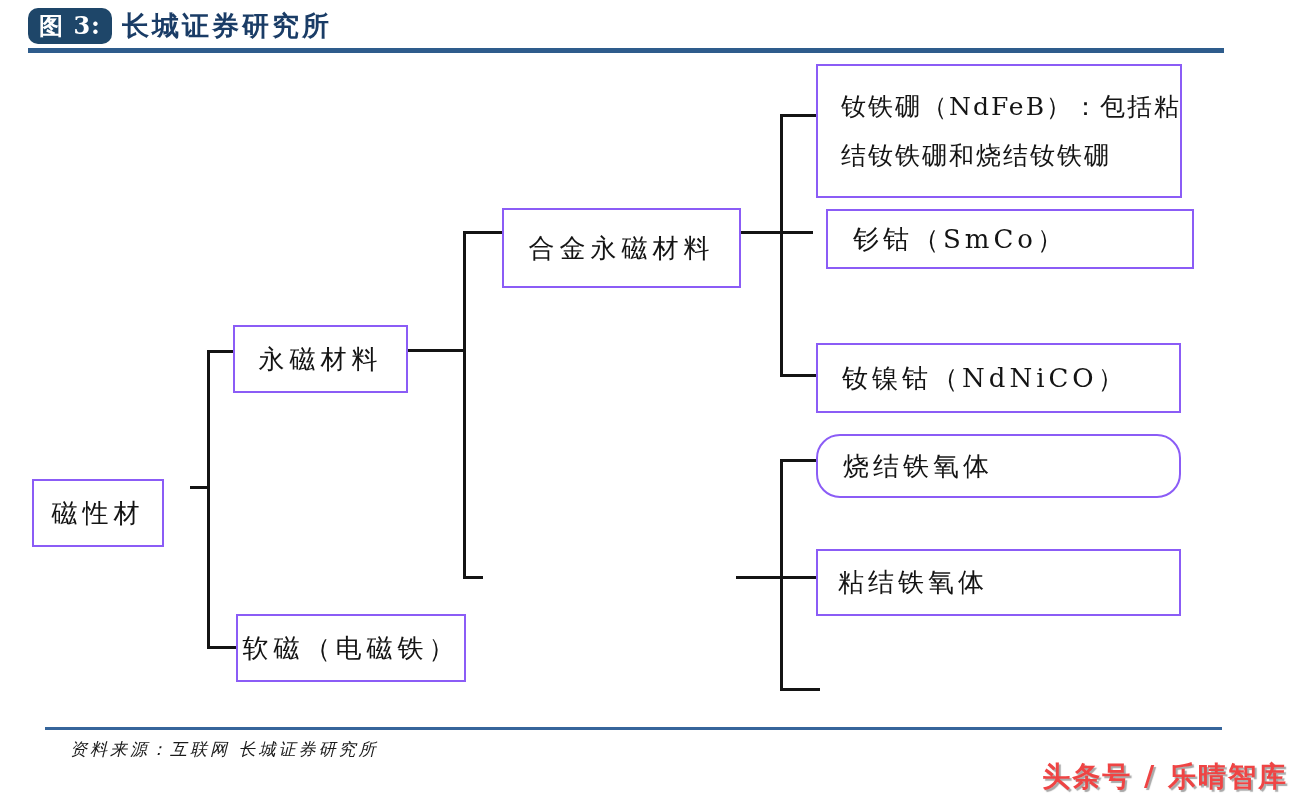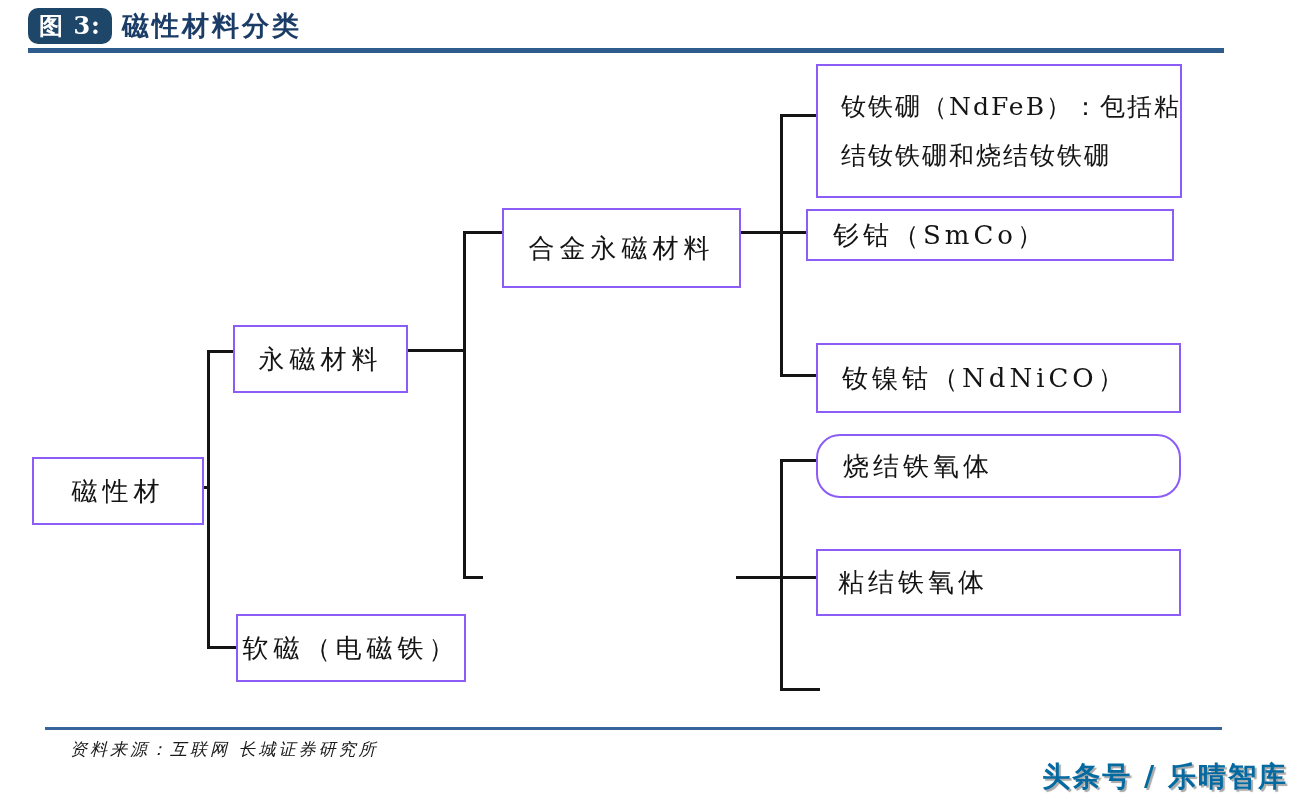--- a/index.html
+++ b/index.html
@@ -33,31 +33,31 @@
   
   .hline, .vline { position:absolute; background:#141414; }
   
   .footer-rule { position:absolute; left:45px; top:727px; width:1177px; height:3px; background:#36659B; }
   .source-note {
     position:absolute; left:70px; top:738px; font-style:italic; font-size:17px;
     color:#1a1a1a; letter-spacing:3px; white-space:nowrap;
   }
   .watermark {
     position:absolute; right:12px; top:758px; width:560px; text-align:right;
-    font-size:28px; font-weight:bold; color:#0369a1; letter-spacing:2px;
+    font-size:28px; font-weight:bold; color:#ef4444; letter-spacing:2px;
     text-shadow:2px 2px 1px #a8a8a8; white-space:nowrap;
   }
 </style>
 </head>
 <body>
 
 <div class="canvas">
 
   <div class="badge">图 3:</div>
-  <div class="fig-title">磁性材料分类</div>
+  <div class="fig-title">长城证券研究所</div>
   <div class="title-rule"></div>
 
   <div class="hline" style="left:190px;top:486px;width:19px;height:3px;"></div>
   <div class="vline" style="left:207px;top:350px;width:3px;height:299px;"></div>
   <div class="hline" style="left:207px;top:350px;width:26px;height:3px;"></div>
   <div class="hline" style="left:207px;top:646px;width:29px;height:3px;"></div>
 
   <div class="hline" style="left:405px;top:349px;width:60px;height:3px;"></div>
   <div class="vline" style="left:463px;top:231px;width:3px;height:348px;"></div>
   <div class="hline" style="left:463px;top:231px;width:39px;height:3px;"></div>
@@ -66,35 +66,35 @@
   <div class="hline" style="left:738px;top:231px;width:75px;height:3px;"></div>
   <div class="vline" style="left:780px;top:114px;width:3px;height:263px;"></div>
   <div class="hline" style="left:780px;top:114px;width:36px;height:3px;"></div>
   <div class="hline" style="left:780px;top:374px;width:36px;height:3px;"></div>
 
   <div class="hline" style="left:736px;top:576px;width:80px;height:3px;"></div>
   <div class="vline" style="left:780px;top:459px;width:3px;height:232px;"></div>
   <div class="hline" style="left:780px;top:459px;width:36px;height:3px;"></div>
   <div class="hline" style="left:780px;top:688px;width:40px;height:3px;"></div>
 
-  <div class="box" style="left:32px;top:457px;width:172px;height:68px;">磁性材</div>
+  <div class="box" style="left:32px;top:479px;width:132px;height:68px;">磁性材</div>
 
   <div class="box" style="left:233px;top:325px;width:175px;height:68px;">永磁材料</div>
 
   <div class="box" style="left:236px;top:614px;width:230px;height:68px;">软磁（电磁铁）</div>
 
   <div class="box" style="left:502px;top:208px;width:239px;height:80px;">合金永磁材料</div>
 
 
   <div class="box two-line" style="left:816px;top:64px;width:366px;height:134px;">
     <div>钕铁硼（NdFeB）：包括粘</div>
     <div>结钕铁硼和烧结钕铁硼</div>
   </div>
 
-  <div class="box leaf" style="left:806px;top:209px;width:368px;height:52px;text-align:right;">钐钴（SmCo）</div>
+  <div class="box leaf" style="left:826px;top:209px;width:368px;height:60px;text-align:right;">钐钴（SmCo）</div>
 
   <div class="box leaf" style="left:816px;top:343px;width:365px;height:70px;padding-left:24px;">钕镍钴（NdNiCO）</div>
 
   <div class="box leaf" style="left:816px;top:434px;width:365px;height:64px;border-radius:24px;">烧结铁氧体</div>
 
   <div class="box leaf" style="left:816px;top:549px;width:365px;height:67px;padding-left:20px;">粘结铁氧体</div>
 
 
   <div class="footer-rule"></div>
   <div class="source-note">资料来源：互联网 长城证券研究所</div>

